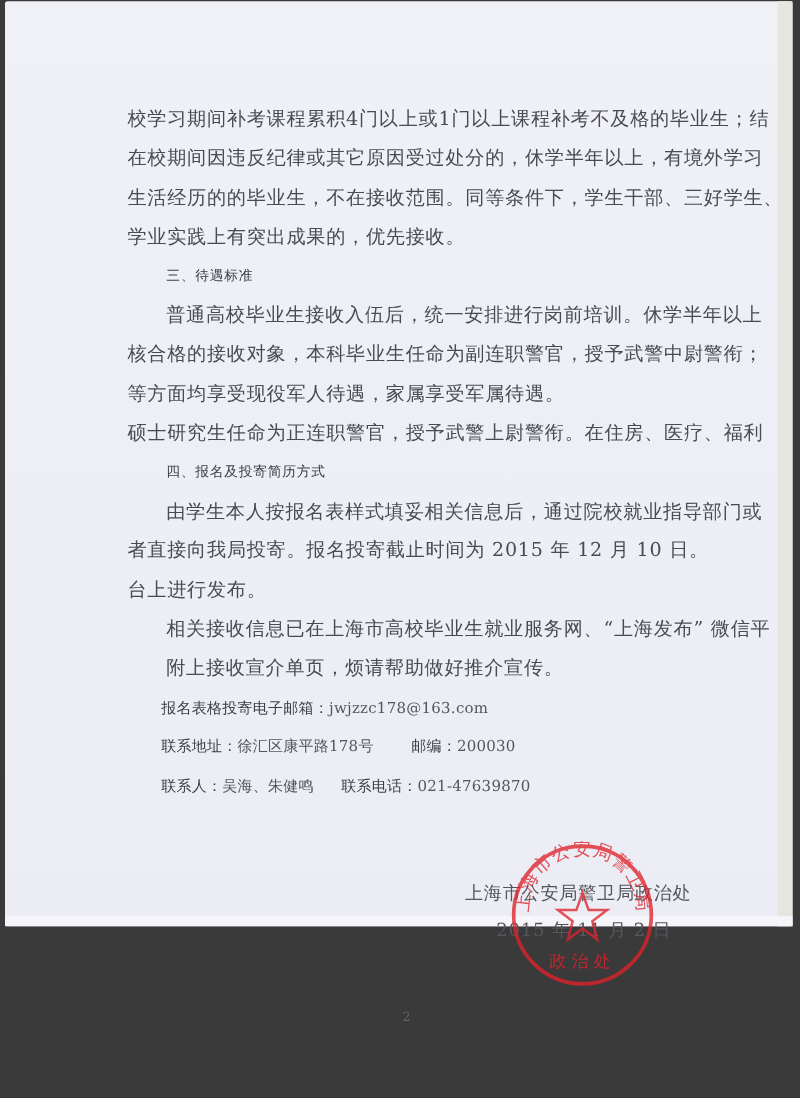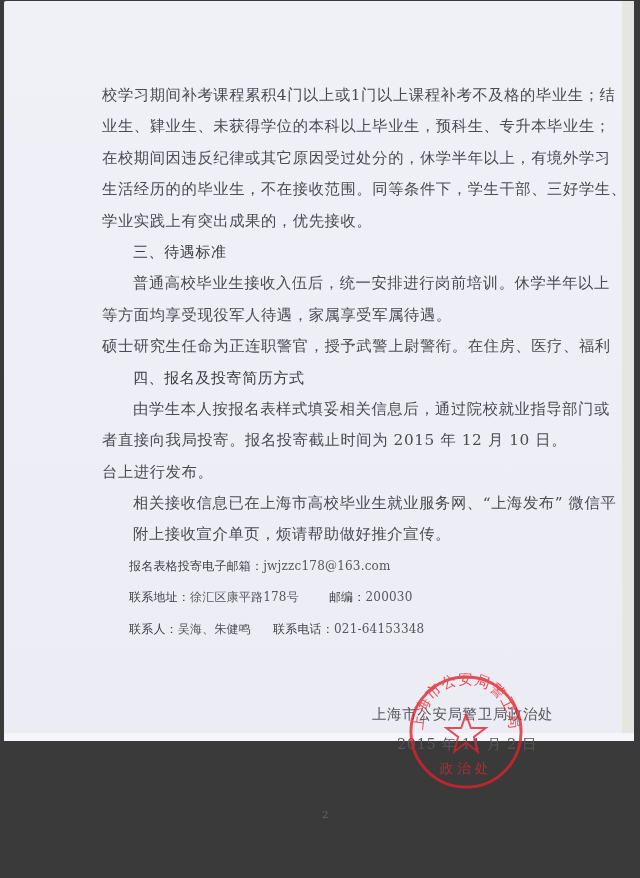--- a/index.html
+++ b/index.html
@@ -20,21 +20,21 @@
   .page-bottom-strip {
     position: absolute; left: 0; bottom: 0; width: 100%; height: 8px;
     background: #f6f6fa;
   }
   .content {
     position: absolute; left: 98px; top: 79px; width: 460px;
     color: #4a4a52; font-size: 15.3px; letter-spacing: 0.6px;
   }
   .line { height: 31.4px; line-height: 31.4px; white-space: nowrap; }
   .indent { padding-left: 31px; }
-  .heading { padding-left: 31px; color: #3c3c44; font-family: Liberation Serif, serif; font-size: 15px; }
+  .heading { padding-left: 31px; color: #3c3c44; font-family: Liberation Sans, sans-serif; font-size: 11px; }
   .contact { padding-left: 27px; font-family: "DejaVu Sans", "Liberation Sans", sans-serif; font-size: 12px; color: #3e3e46; letter-spacing: 0.2px; }
   .contact .val { font-family: "DejaVu Serif", "Liberation Serif", serif; color: #555560; }
   .gap { display: inline-block; width: 30px; }
   .sign {
     position: absolute; left: 368px; top: 704px; color: #55555d; font-size: 14.5px;
     letter-spacing: 0.6px;
   }
   .date {
     position: absolute; left: 393px; top: 734px; color: #55555d; font-size: 14.5px;
     letter-spacing: 0.6px;
@@ -51,29 +51,29 @@
 </head>
 <body>
 
 <div class="page">
   <div class="page-right-strip"></div>
   <div class="page-bottom-strip"></div>
 
   <div class="content">
     <div>
       <div class="line">校学习期间补考课程累积4门以上或1门以上课程补考不及格的毕业生；结</div>
-      <div class="line">业生、肄业生、未获得学位的本科以上毕业生，预科生、专升本毕业生；</div>
       <div class="line">在校期间因违反纪律或其它原因受过处分的，休学半年以上，有境外学习</div>
       <div class="line">生活经历的的毕业生，不在接收范围。同等条件下，学生干部、三好学生、</div>
       <div class="line">学业实践上有突出成果的，优先接收。</div>
     </div>
 
     <div class="line heading">三、待遇标准</div>
     <div>
       <div class="line indent">普通高校毕业生接收入伍后，统一安排进行岗前培训。休学半年以上</div>
+      <div class="line">核合格的接收对象，本科毕业生任命为副连职警官，授予武警中尉警衔；</div>
       <div class="line">等方面均享受现役军人待遇，家属享受军属待遇。</div>
       <div class="line">硕士研究生任命为正连职警官，授予武警上尉警衔。在住房、医疗、福利</div>
     </div>
 
     <div class="line heading">四、报名及投寄简历方式</div>
     <div>
       <div class="line indent">由学生本人按报名表样式填妥相关信息后，通过院校就业指导部门或</div>
       <div class="line">者直接向我局投寄。报名投寄截止时间为 2015 年 12 月 10 日。</div>
     </div>
     <div>
@@ -82,21 +82,21 @@
     </div>
     <div class="line indent">附上接收宣介单页，烦请帮助做好推介宣传。</div>
 
     <div class="line contact">
       <span>报名表格投寄电子邮箱：</span><span class="val">jwjzzc178@163.com</span>
     </div>
     <div class="line contact">
       <span>联系地址：</span><span class="val">徐汇区康平路178号</span><span class="gap"></span><span>邮编：</span><span class="val">200030</span>
     </div>
     <div class="line contact">
-      <span>联系人：</span><span class="val">吴海、朱健鸣</span><span class="gap" style="width:22px"></span><span>联系电话：</span><span class="val">021-64153348</span>
+      <span>联系人：</span><span class="val">吴海、朱健鸣</span><span class="gap" style="width:22px"></span><span>联系电话：</span><span class="val">021-47639870</span>
     </div>
   </div>
 
   <div class="sign">上海市公安局警卫局政治处</div>
   <div class="date">2015 年 11 月 2 日</div>
 
   <svg class="stamp" viewBox="0 0 120 120">
     <defs>
       <path id="topArc" d="M 18 68 A 44 44 0 1 1 102 68"></path>
       <path id="bottomArc" d="M 38 96 A 44 44 0 0 0 84 96"></path>

